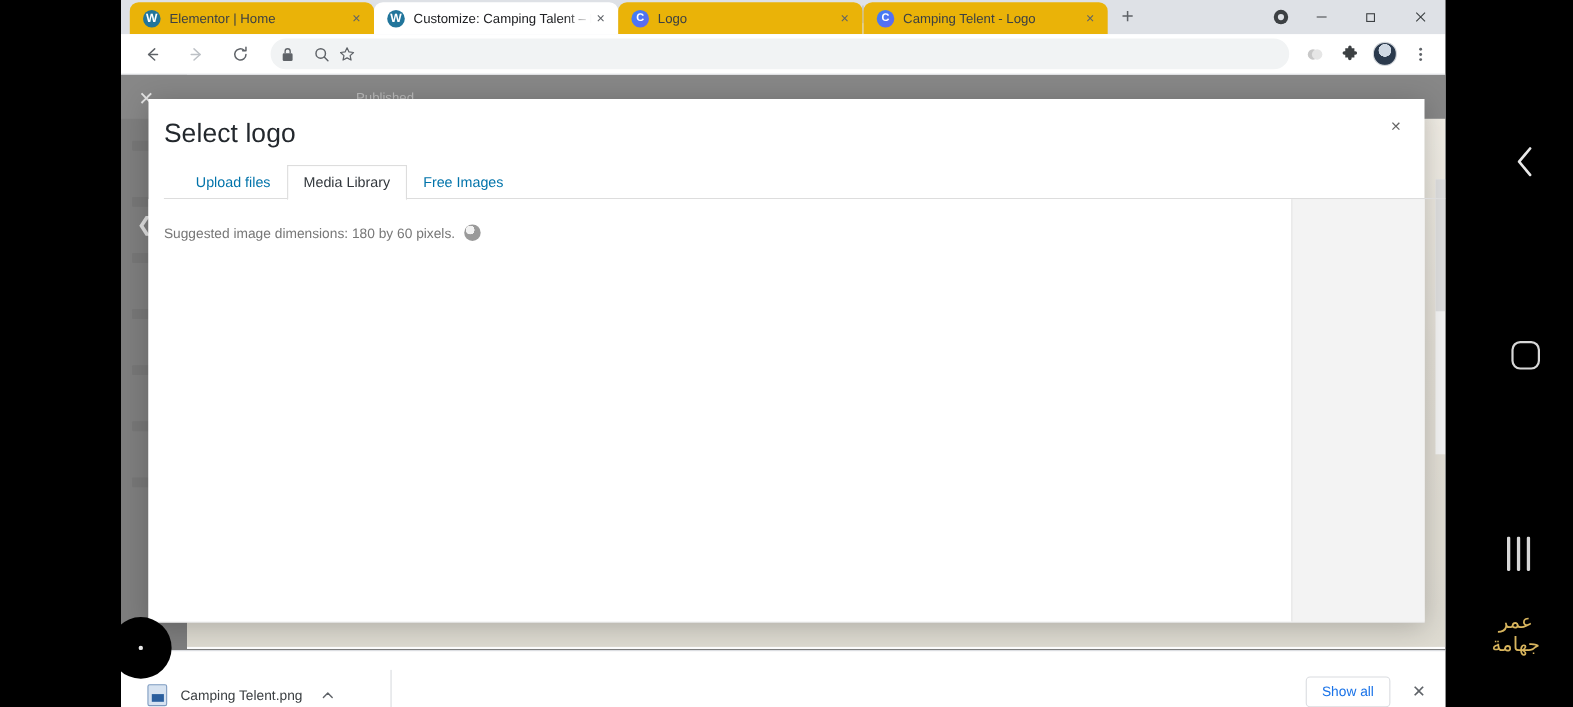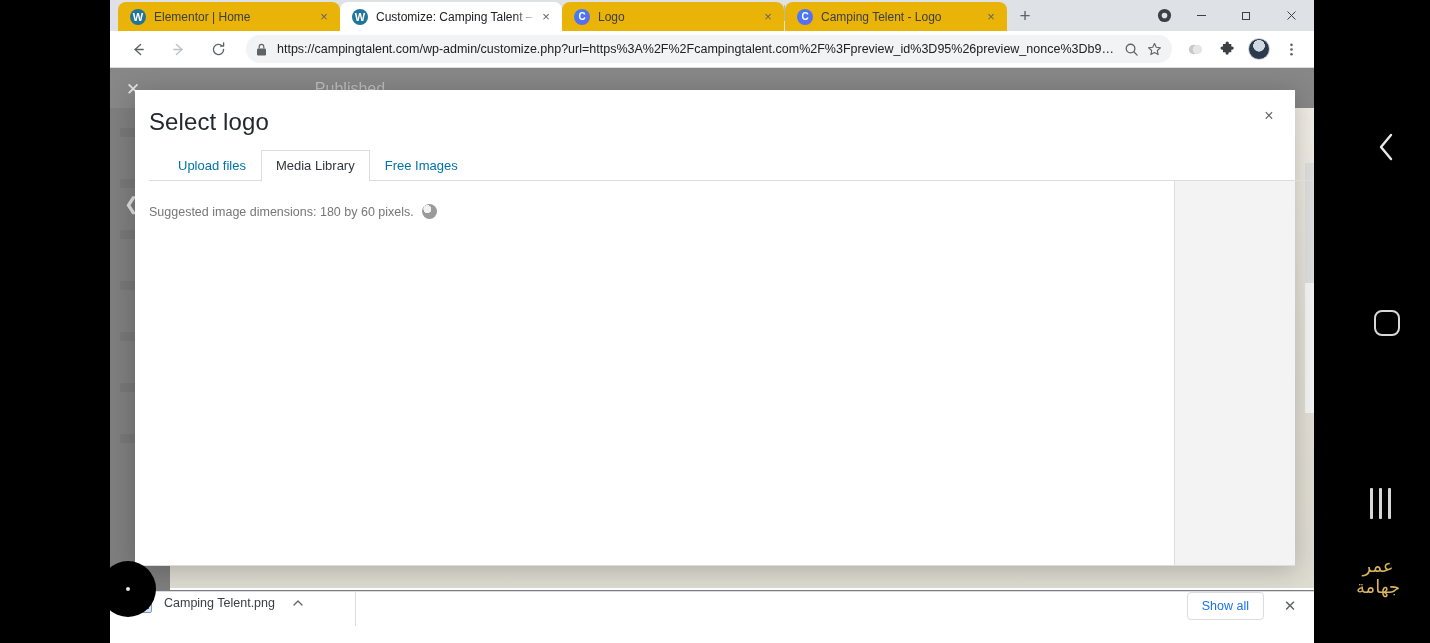--- a/index.html
+++ b/index.html
@@ -128,21 +128,21 @@
   .cz-topbar {
     position: absolute; left: 0; top: 0; width: 1204px; height: 40px;
     background: #4a4a4a;
   }
   .cz-close {
     position: absolute; left: 12px; top: 10px; width: 22px; height: 22px;
     color: #d8d8d8; font-size: 17px; display: flex; align-items: center; justify-content: center;
   }
   .cz-publish {
     position: absolute; left: 180px; top: 10px; width: 120px; height: 22px;
-    color: #9a9a9a; font-size: 16px; display: flex; align-items: center; justify-content: center;
+    color: #9a9a9a; font-size: 12px; display: flex; align-items: center; justify-content: center;
   }
   .cz-preview {
     position: absolute; left: 60px; top: 40px; width: 1144px; height: 480px;
     background: #ddd7cb;
     background-image:
       radial-gradient(circle at 28% 8%, rgba(120,130,70,.45) 0 7%, transparent 8%),
       linear-gradient(180deg,#e9e4d8 0%, #d6d0c2 45%, #cdc8ba 100%);
   }
   .cz-arrow-l {
     position: absolute; left: 14px; top: 125px; color: #cfcfcf; font-size: 18px;
@@ -240,21 +240,21 @@
   
   .cursor {
     position: absolute; left: 52px; top: 40px; width: 20px; height: 26px;
     pointer-events: none;
   }
 
   
   .downloads {
     position: absolute; left: 0; bottom: 0; width: 1204px; height: 52px;
     background: #fff; border-top: 1px solid #dadce0;
-    display: flex; align-items: flex-start; padding: 0 12px;
+    display: flex; align-items: flex-end; padding: 0 12px;
   }
   .dl-item { display: flex; align-items: center; gap: 12px; padding-left: 12px; }
   .dl-fileicon {
     width: 18px; height: 20px; background: #d7e3f1; border: 1px solid #7e9bc0;
     border-radius: 2px; position: relative;
   }
   .dl-fileicon::after {
     content: ""; position: absolute; left: 3px; bottom: 3px; width: 11px; height: 7px;
     background: #2b5f9e;
   }
@@ -384,21 +384,20 @@
           </svg>
       </div>
 
       <div class="omnibox">
         <span class="lock">
           <svg width="11" height="13" viewBox="0 0 11 13">
               <rect x="1" y="5.5" width="9" height="7" rx="1.2" fill="#5f6368"></rect>
               <path d="M3.2 5.5V3.6a2.3 2.3 0 0 1 4.6 0v1.9" fill="none" stroke="#5f6368" stroke-width="1.2"></path>
             </svg>
         </span>
-        <span class="urltxt">https://campingtalent.com/wp-admin/customize.php?url=https%3A%2F%2Fcampingtalent.com%2F%3Fpreview_id%3D95%26preview_nonce%3Db9…</span>
         <span class="obicon">
           <svg width="15" height="15" viewBox="0 0 16 16">
               <circle cx="7" cy="7" r="4.6" fill="none" stroke="currentColor" stroke-width="1.4"></circle>
               <path d="M10.4 10.4L14 14" stroke="currentColor" stroke-width="1.4" stroke-linecap="round"></path>
             </svg>
         </span>
         <span class="obicon">
           <svg width="15" height="15" viewBox="0 0 16 16">
               <path d="M8 1.6l1.9 4 4.4.5-3.3 3 .9 4.3L8 11.3 4.1 13.4l.9-4.3-3.3-3 4.4-.5z" fill="none" stroke="currentColor" stroke-width="1.2" stroke-linejoin="round"></path>
             </svg>

